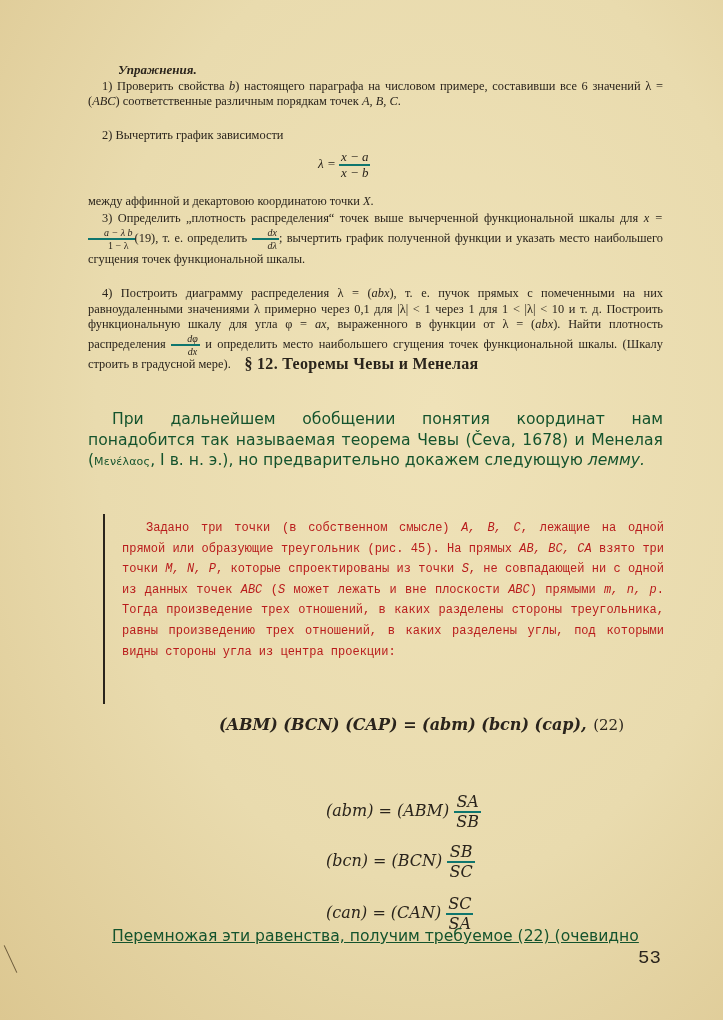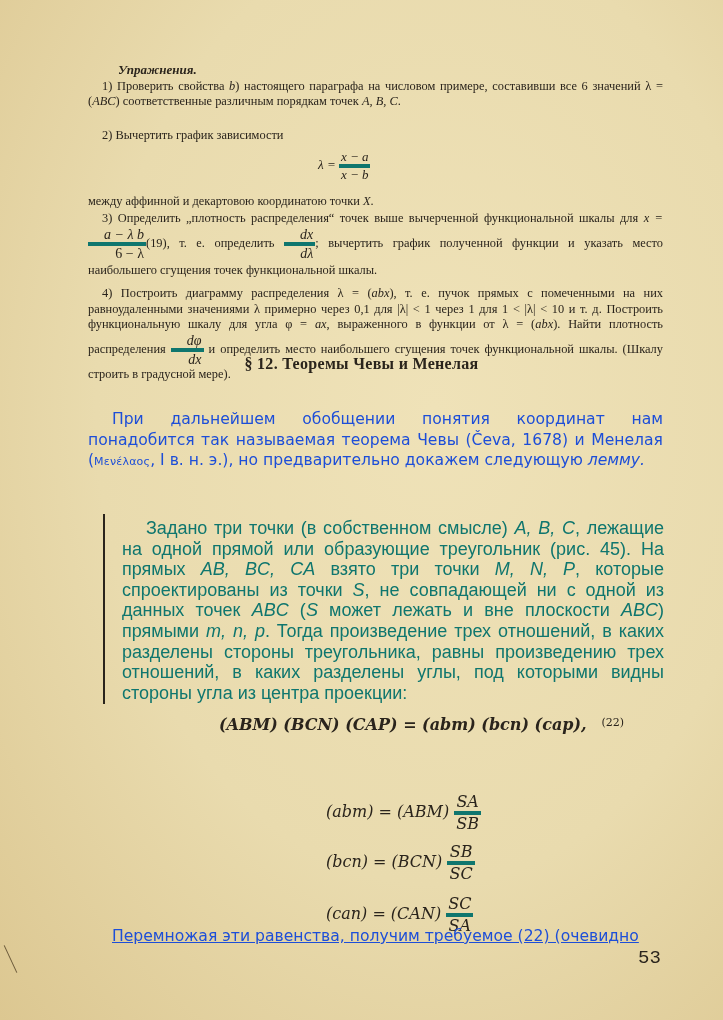--- a/index.html
+++ b/index.html
@@ -11,32 +11,32 @@
     position: relative;
   }
   .page { position: absolute; left: 0; top: 0; width: 684px; height: 1020px; margin-top: 29px; }
   .ex { position: absolute; left: 88px; width: 575px; font-size: 12.4px; line-height: 15px; text-align: justify; }
   .ex p { margin: 0; }
   .ex .ind { text-indent: 14px; }
   .ex-title { position: absolute; left: 118px; top: 33px; font-size: 13px; font-style: italic; font-weight: bold; }
   i { font-style: italic; }
   .formula { position: absolute; font-size: 13px; font-style: italic; }
   .frac { display: inline-block; vertical-align: middle; text-align: center; line-height: 1.1; }
-  .frac .num { display: block; border-bottom: 4px solid #0f766e; padding: 0 2px; }
+  .frac .num { display: block; border-bottom: 2px solid #0f766e; padding: 0 2px; }
   .frac .den { display: block; padding: 0 2px; }
-  .small-frac { font-size: 14px; text-align: right; }
+  .small-frac { font-size: 10px; }
   .section-title { position: absolute; left: 0; width: 723px; top: 326px; text-align: center; font-weight: bold; font-size: 16px; letter-spacing: 0.3px; }
-  .main { position: absolute; left: 88px; width: 575px; font-family: "DejaVu Sans", "Liberation Sans", sans-serif; font-size: 15.6px; line-height: 20.5px; text-align: justify; color: #1d4ed8; }
+  .main { position: absolute; left: 88px; width: 575px; font-family: "DejaVu Sans", "Liberation Sans", sans-serif; font-size: 15.6px; line-height: 20.5px; text-align: justify; color: #14532d; }
   .main p { margin: 0; }
   .main .ind { text-indent: 24px; }
-  .lemma { position: absolute; left: 122px; width: 542px; font-family: Liberation Sans, sans-serif; font-size: 18px; line-height: 20.6px; text-align: justify; color: #0f766e; }
+  .lemma { position: absolute; left: 122px; width: 542px; font-family: Liberation Mono, monospace; font-size: 12px; line-height: 20.6px; text-align: justify; color: #b91c1c; }
   .lemma p { margin: 0; text-indent: 24px; }
   .vbar { position: absolute; left: 103px; top: 485px; width: 2px; height: 190px; background: #2a241c; }
   .eq { position: absolute; font-family: "DejaVu Serif", serif; font-size: 16px; }
-  .eqnum { position: absolute; right: 60px; font-family: "DejaVu Serif", serif; font-size: 11px; }
+  .eqnum { position: absolute; right: 60px; font-family: "DejaVu Serif", serif; font-size: 15px; }
   .page-number { position: absolute; left: 638px; top: 918px; font-size: 19px; font-family: Liberation Mono, monospace; }
   .greek { font-size: 11px; letter-spacing: 0.2px; }
   .scratch { position: absolute; background: #6b5a3a; }
 </style>
 </head>
 <body>
 
 <div class="page">
 
   <div class="ex-title">Упражнения.</div>
@@ -62,21 +62,21 @@
     </span>
   </div>
   <div class="ex" style="top:165px;">
     <p><span>между аффинной и декартовою координатою точки </span><i>X</i><span>.</span></p>
   </div>
 
   <div class="ex" style="top:181px; line-height:17px;">
     <p class="ind">
       <span>3)</span>
       <span>Определить „плотность распределения“ точек выше вычерченной функциональной шкалы для </span><i>x =</i>
-      <span class="frac small-frac"><i class="num">a − λ b</i><span class="den">6 − λ</span></span><span>(19), т. е. определить </span><span class="frac small-frac"><i class="num">dx</i><i class="den">dλ</i></span><span>; вычертить график полученной функции и указать место наибольшего сгущения точек функциональной шкалы.</span>
+      <span class="frac small-frac"><i class="num">a − λ b</i><span class="den">1 − λ</span></span><span>(19), т. е. определить </span><span class="frac small-frac"><i class="num">dx</i><i class="den">dλ</i></span><span>; вычертить график полученной функции и указать место наибольшего сгущения точек функциональной шкалы.</span>
     </p>
   </div>
 
   <div class="ex" style="top:257px; line-height:15.5px;">
     <p class="ind">
       <span>4)</span>
       <span>Построить диаграмму распределения λ = (</span><i>abx</i><span>), т. е. пучок прямых с помеченными на них равноудаленными значениями λ примерно через 0,1 для |λ| &lt; 1 через 1 для 1 &lt; |λ| &lt; 10 и т. д. Построить функциональную шкалу для угла φ = </span><i>ax</i><span>, выраженного в функции от λ = (</span><i>abx</i><span>). Найти плотность распределения </span><span class="frac small-frac"><i class="num">dφ</i><i class="den">dx</i></span><span> и определить место наибольшего сгущения точек функциональной шкалы. (Шкалу строить в градусной мере).</span>
     </p>
   </div>
 

